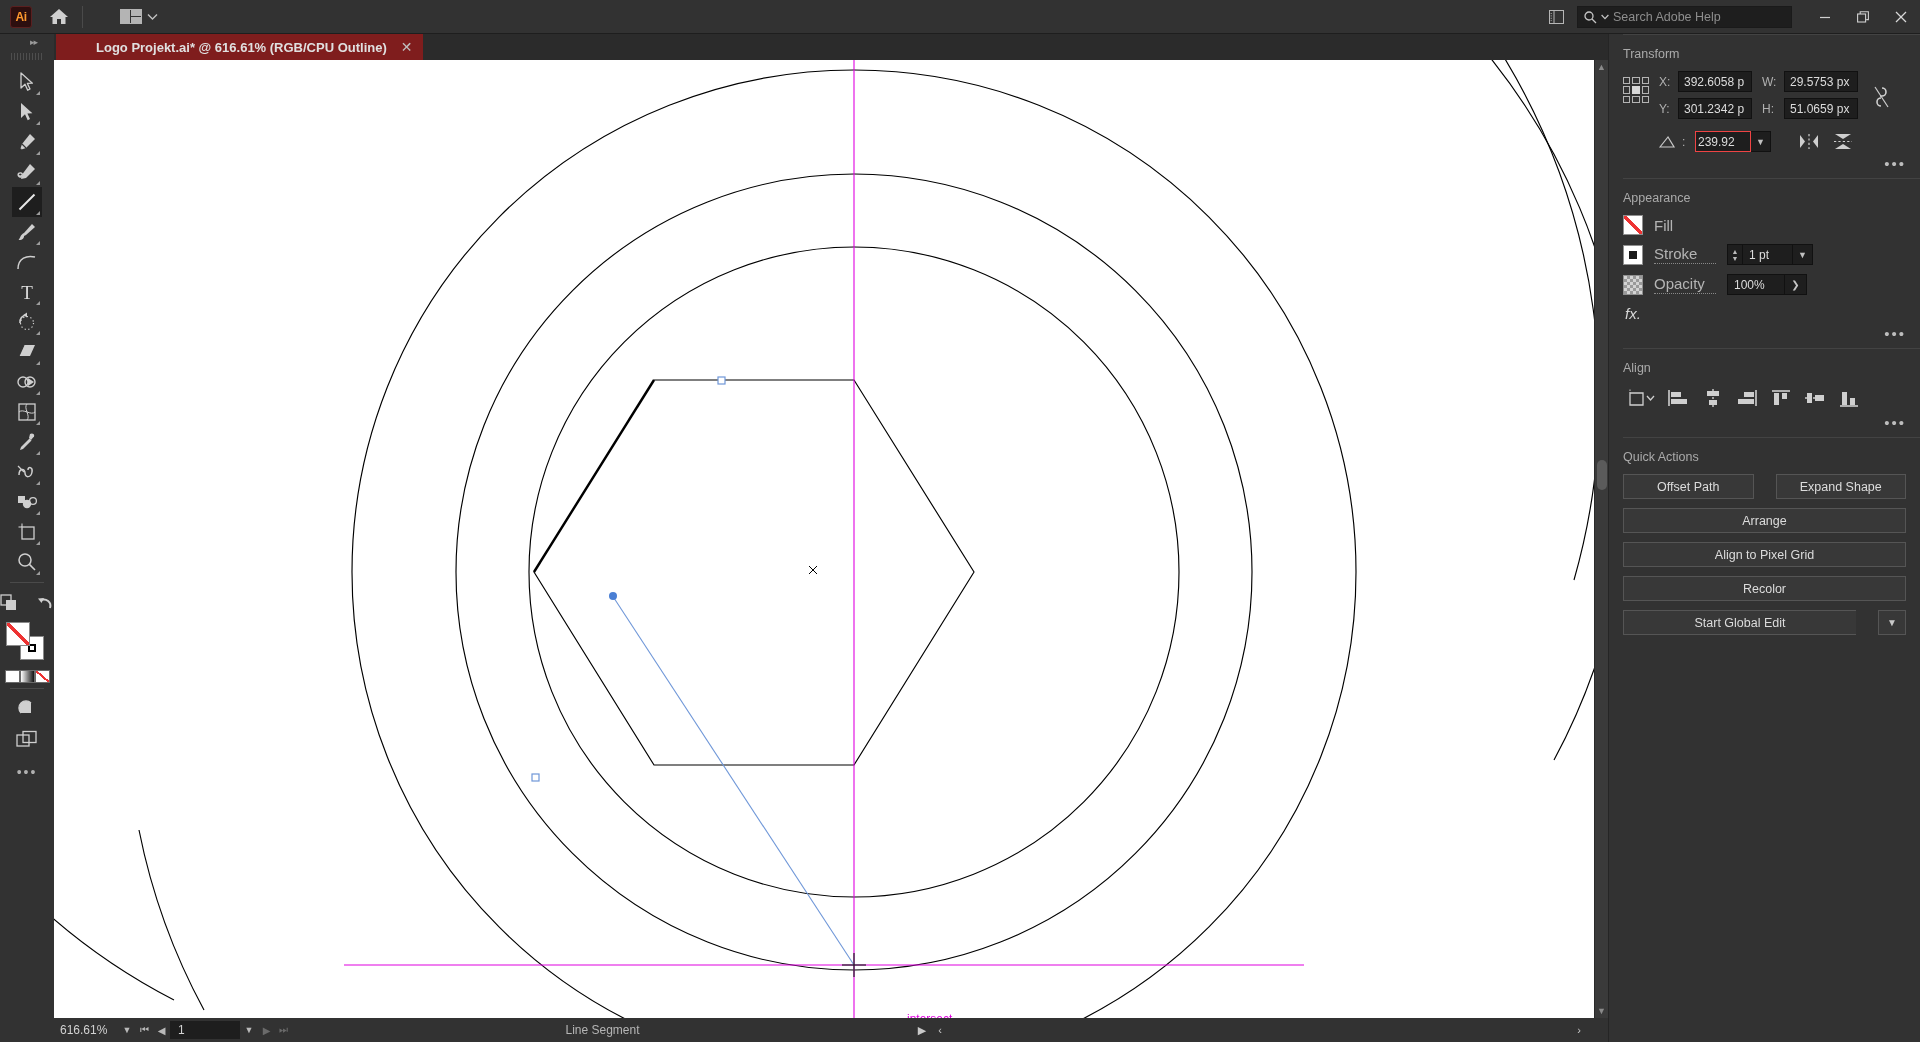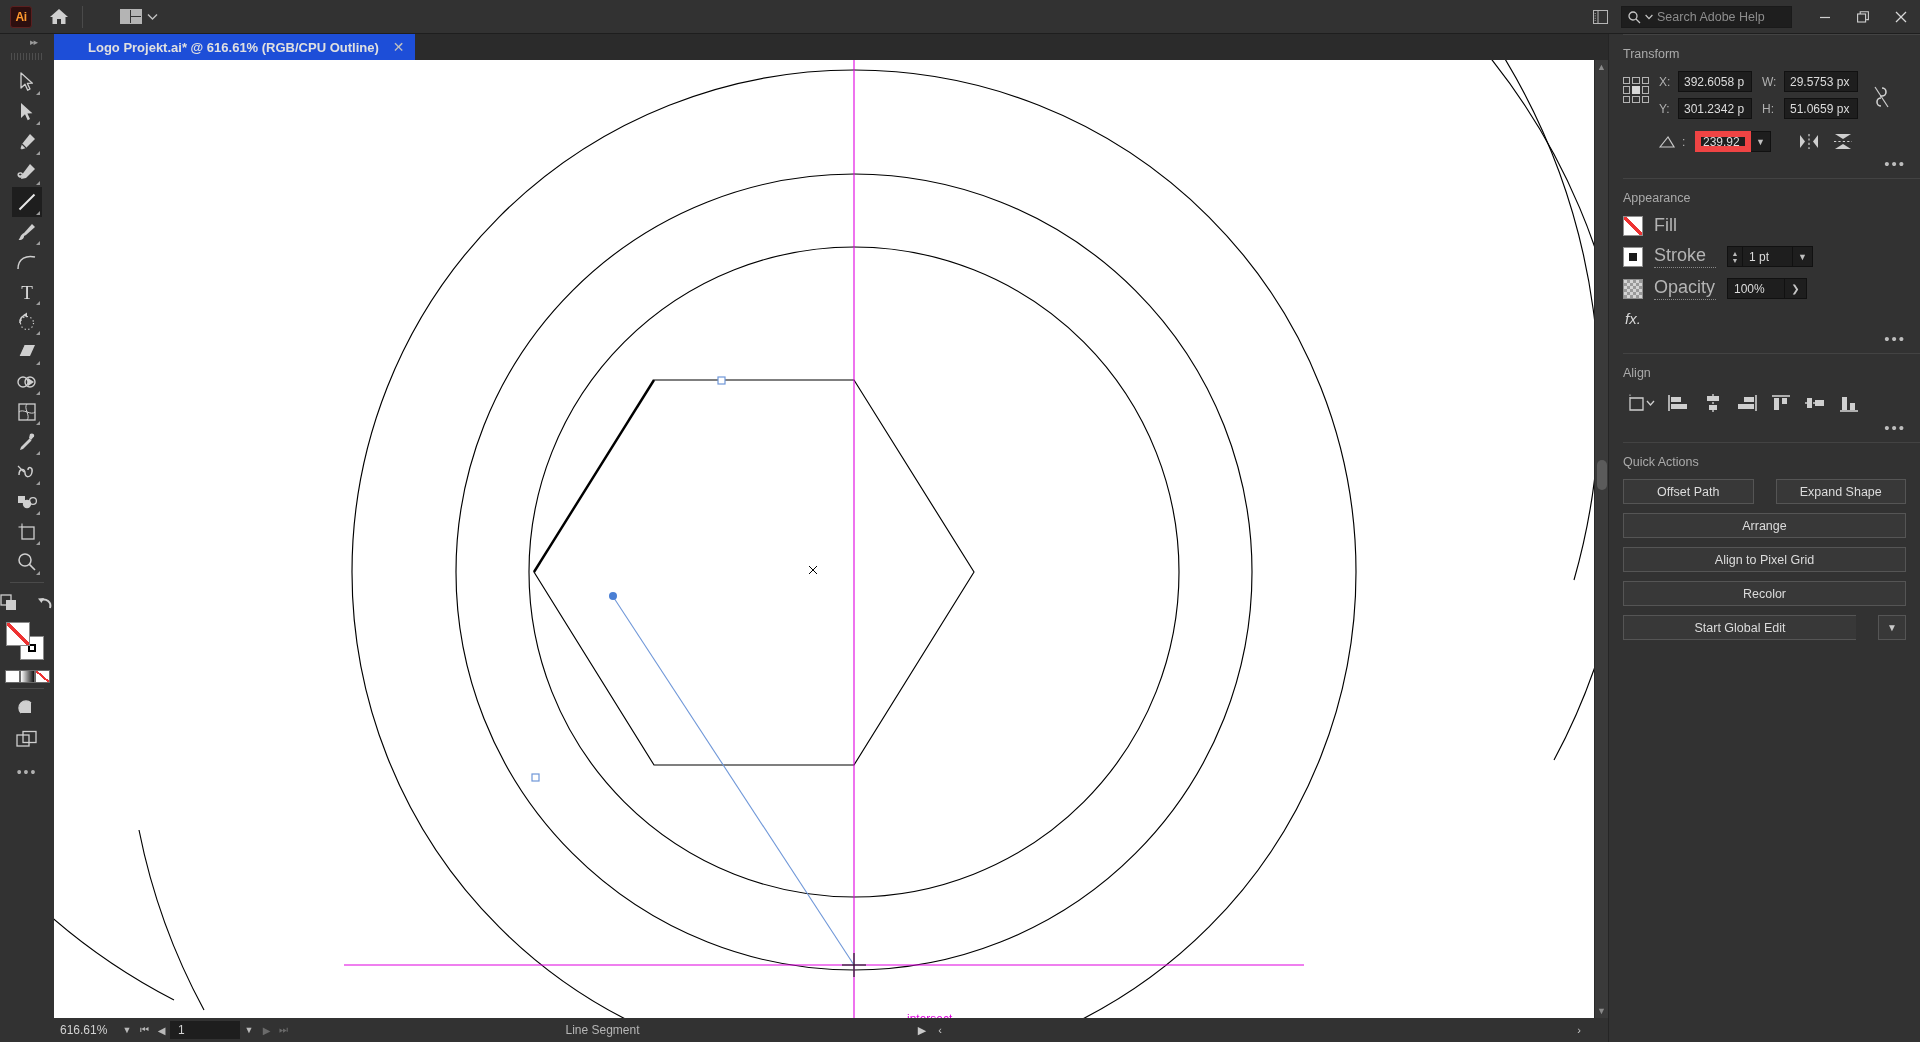--- a/index.html
+++ b/index.html
@@ -50,38 +50,38 @@
   .ws-right i:last-child { height: 6px; }
   .menubar-right {
     position: absolute; right: 0; top: 0; height: 34px;
     display: flex; align-items: center;
   }
   .panel-toggle-btn {
     width: 26px; height: 22px; display: flex; align-items: center;
     justify-content: center; margin-right: 8px;
   }
   .search-box {
-    width: 171px; height: 22px; background: #1e1e1e; border: 1px solid #1a1a1a;
+    width: 215px; height: 22px; background: #1e1e1e; border: 1px solid #1a1a1a;
     display: flex; align-items: center; padding: 0 6px; gap: 4px;
   }
   .search-box span.txt { color: #8d8d8d; font-size: 12.5px; }
   .win-btns { display: flex; align-items: center; margin-left: 14px; }
   .win-btn {
     width: 38px; height: 34px; display: flex; align-items: center;
     justify-content: center; color: #c8c8c8;
   }
 
   
   .tabbar {
     position: absolute; left: 0; top: 34px; width: 1920px; height: 26px;
     background: #2b2b2b;
   }
   .tab {
-    position: absolute; left: 48px; top: 0; height: 26px;
-    background: #1d4ed8; display: flex; align-items: center;
+    position: absolute; left: 56px; top: 0; height: 26px;
+    background: #7f1d1d; display: flex; align-items: center;
     padding: 0 10px 0 40px; gap: 14px;
   }
   .tab-title { color: #e0e0e0; font-size: 13px; font-weight: bold; white-space: nowrap;}
   .tab-close { color: #c0c0c0; font-size: 14px; line-height: 1; cursor: default; }
 
   
   .toolbar {
     position: absolute; left: 0; top: 34px; width: 54px; height: 1008px;
     background: #323232;
   }
@@ -205,21 +205,21 @@
   .frow { display: flex; align-items: center; gap: 6px; }
   .flabel { color: #b0b0b0; font-size: 12px; width: 13px; }
   .finput {
     width: 74px; height: 21px; background: #1e1e1e; border: 1px solid #111;
     color: #dcdcdc; font-size: 12px; display:flex; align-items:center;
     padding-left: 5px; overflow: hidden; white-space: nowrap;
   }
   .link-btn { width: 26px; height: 40px; display:flex; align-items:center; justify-content:center; margin-top:6px;}
   .angle-row { display:flex; align-items:center; gap: 6px; margin-top: 6px; }
   .angle-input {
-    width: 56px; height: 21px; background: #1e1e1e; border: 6px solid #ef4444;
+    width: 56px; height: 21px; background: #1e1e1e; border: 1px solid #ef4444;
     color:#dcdcdc; font-size:12px; display:flex; align-items:center; padding-left:2px;
   }
   .mini-drop {
     width: 20px; height: 21px; background:#1e1e1e; border:1px solid #111; border-left:none;
     display:flex;align-items:center;justify-content:center;color:#c0c0c0;font-size:9px;
   }
   .flip-btns { display:flex; gap: 14px; margin-left: 22px; }
   .ellipsis-row { display:flex; justify-content:flex-end; margin: 8px 0 10px 0; }
   .ellipsis { color: #bdbdbd; font-size: 15px; letter-spacing: 2px; line-height: 8px; }
 
@@ -231,21 +231,21 @@
     background: linear-gradient(to top right, transparent 44%, #e33 44%, #e33 56%, transparent 56%);
   }
   .ap-swatch.strokebox { background:#fff; }
   .ap-swatch.strokebox .in { position:absolute; left:5px; top:5px; width:8px;height:8px; background:#1a1a1a;}
   .ap-swatch.checker {
     background-image:
       linear-gradient(45deg,#9a9a9a 25%,transparent 25%,transparent 75%,#9a9a9a 75%),
       linear-gradient(45deg,#9a9a9a 25%,#d4d4d4 25%,#d4d4d4 75%,#9a9a9a 75%);
     background-size: 6px 6px; background-position: 0 0, 3px 3px;
   }
-  .ap-label { color: #b4b4b4; font-size: 18px; }
+  .ap-label { color: #b4b4b4; font-size: 15px; }
   .ap-label.under { border-bottom: 1px dotted #888; padding-bottom:1px; }
   .stepper {
     width: 16px; height: 21px; background:#1e1e1e; border:1px solid #111;
     display:flex;flex-direction:column;align-items:center;justify-content:center;
     color:#bbb; font-size:7px; line-height:7px;
   }
   .sw-input {
     width: 50px; height: 21px; background:#1e1e1e; border:1px solid #111;
     border-left:none; color:#dcdcdc; font-size:12px; display:flex;align-items:center;padding-left:6px;
   }

